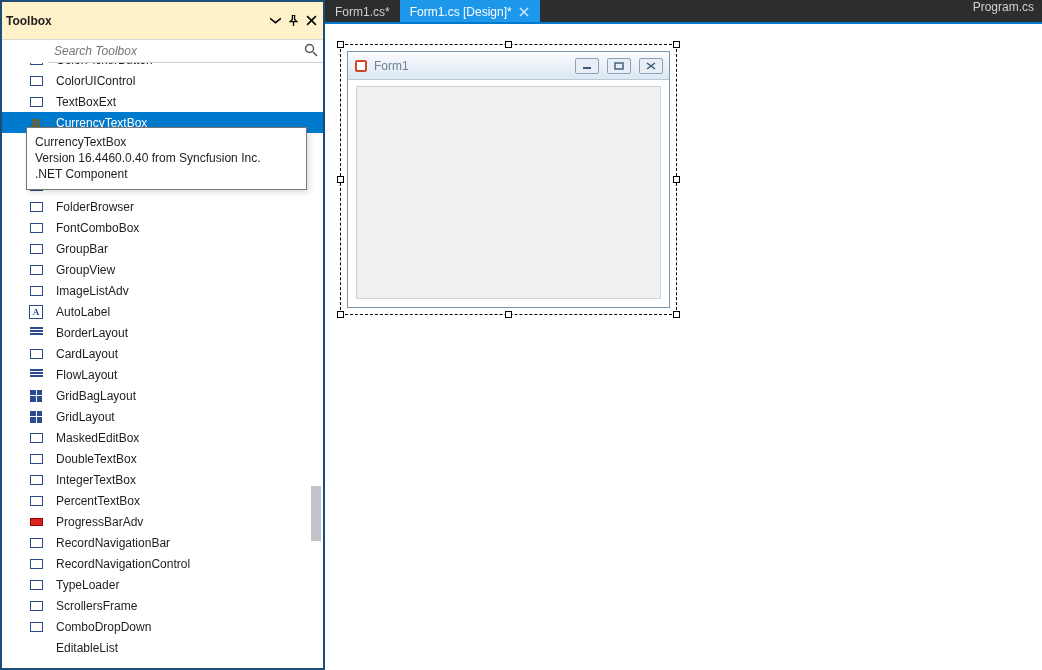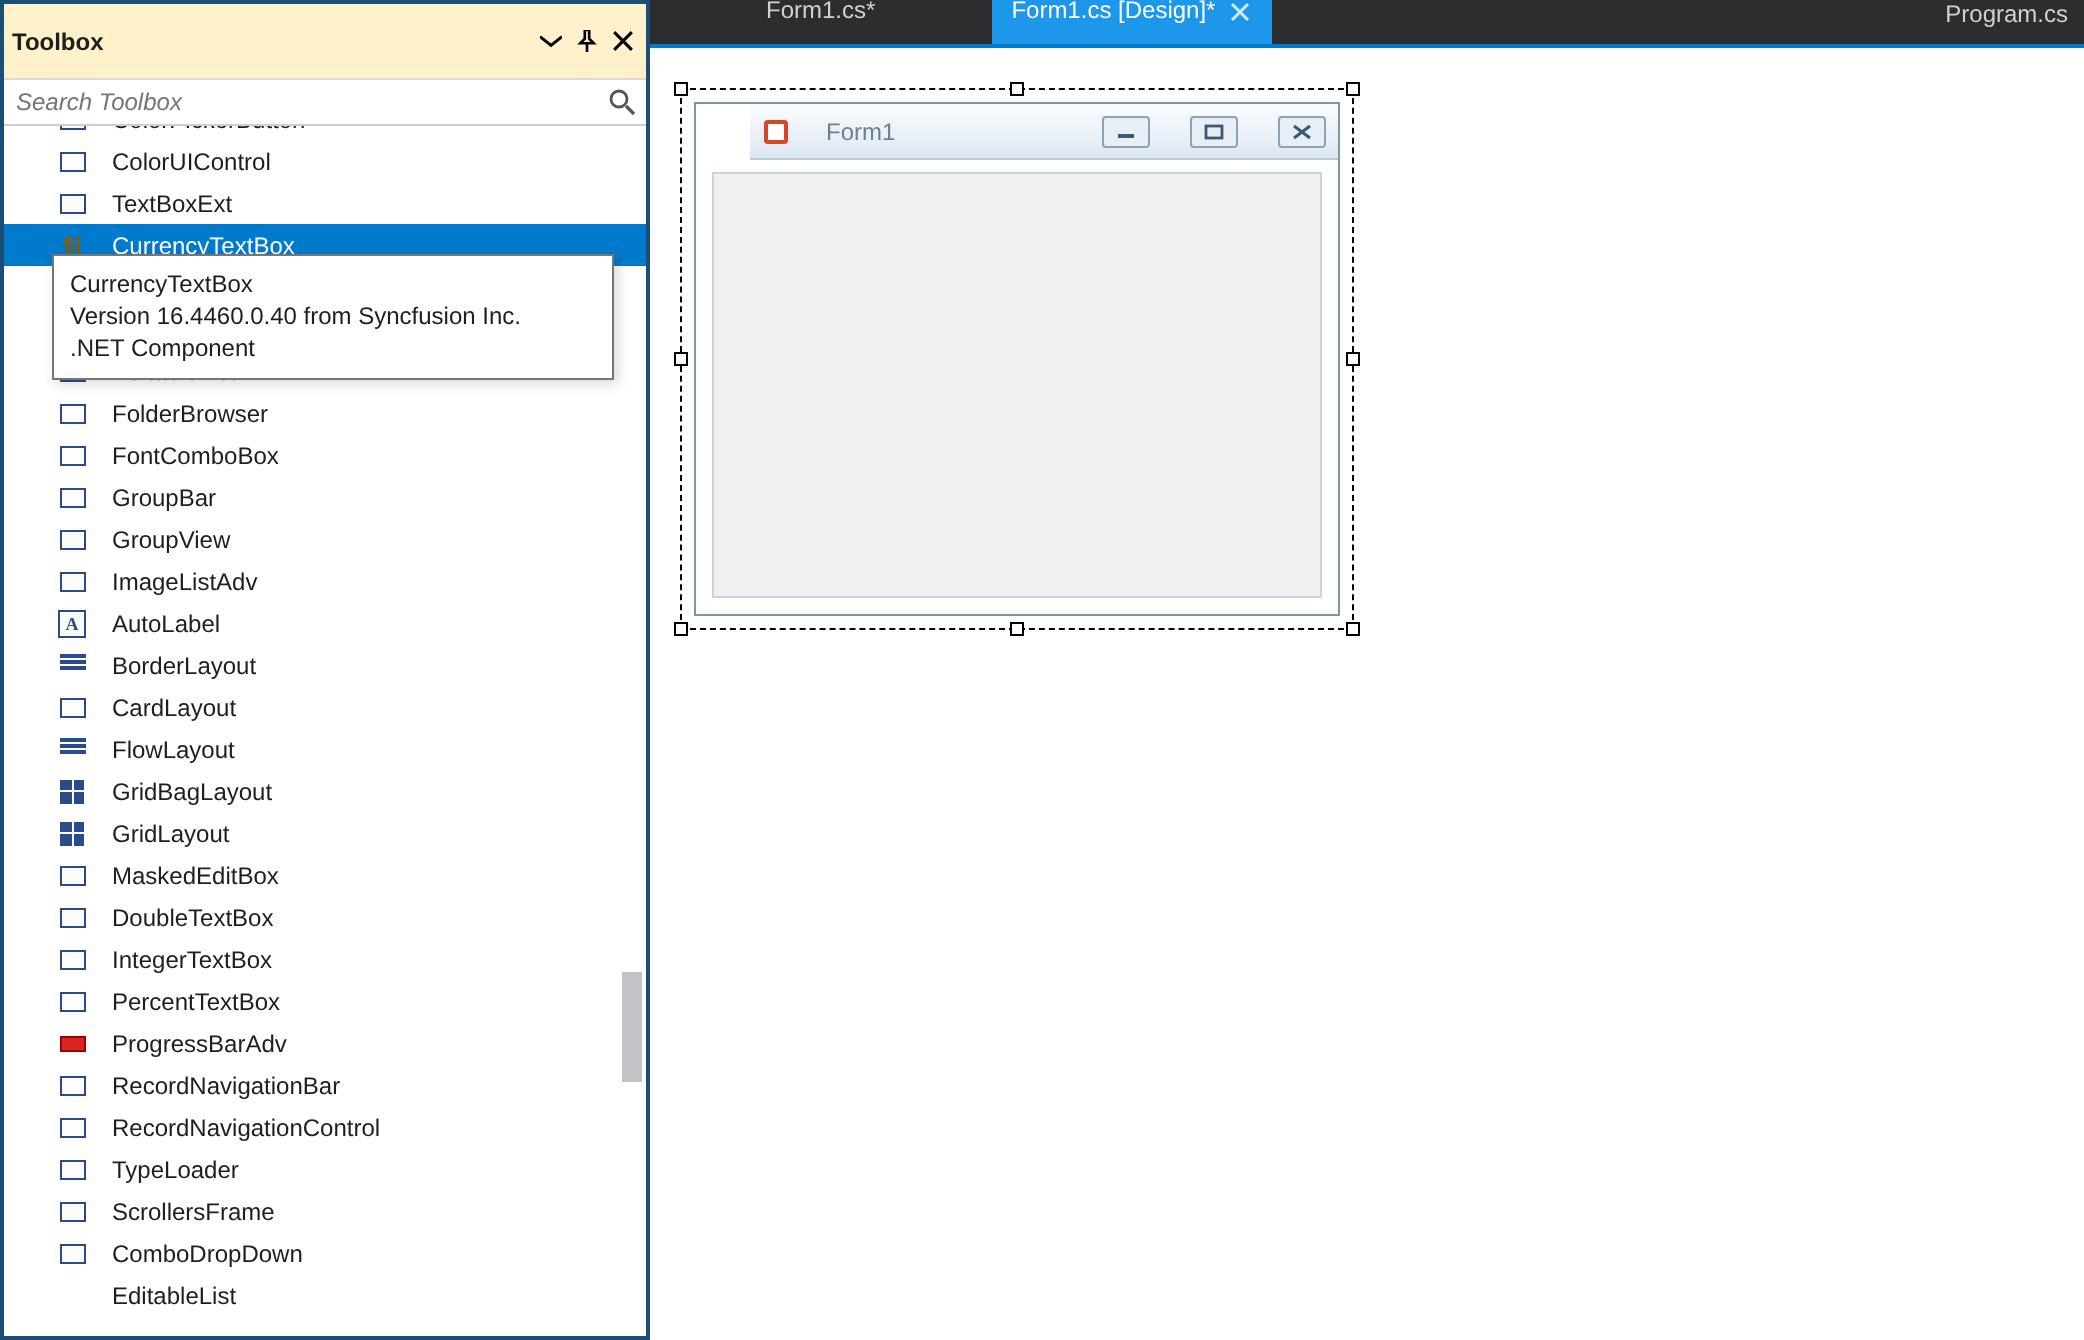--- a/index.html
+++ b/index.html
@@ -5,59 +5,59 @@
 * { margin: 0; padding: 0; box-sizing: border-box; font-family: "Segoe UI", Tahoma, sans-serif; font-size: 12px; }
 body { width: 1042px; height: 670px; background: #2d2d30; display: flex; overflow: hidden; }
 
 
 .toolbox-panel { width: 325px; height: 100%; background: #fff; border: 2px solid #1c4d76; display: flex; flex-direction: column; position: relative; }
 .toolbox-header { background: #fff2ca; height: 38px; display: flex; align-items: center; padding: 0 4px; border-bottom: 1px solid #d9d9d9; }
 .toolbox-title { flex: 1; font-size: 12px; color: #1e1e1e; font-weight: bold; }
 .toolbox-hdr-btn { width: 16px; height: 16px; display: flex; align-items: center; justify-content: center; color: #555; cursor: pointer; margin-left: 2px; }
 .toolbox-hdr-btn svg { width: 11px; height: 11px; }
 
-.search-row { display: flex; align-items: center; padding: 2px 4px; border-bottom: 1px solid #cccedb; background: #fff; }
+.search-row { display: flex; padding: 2px 4px; border-bottom: 1px solid #cccedb; background: #fff; margin-left: 46px; }
 .search-input { flex: 1; border: none; outline: none; font-style: italic; color: #6d6d6d; padding: 2px; }
 .search-icon { width: 16px; height: 16px; display: flex; align-items: center; justify-content: center; color: #555; }
 
 .toolbox-list { flex: 1; overflow: hidden; position: relative; }
 .toolbox-item { height: 21px; display: flex; align-items: center; padding-left: 26px; cursor: pointer; color: #1e1e1e; }
 .toolbox-item.selected { background: #007acc; color: #fff; }
 .tb-icon { width: 16px; height: 16px; margin-right: 12px; display: flex; align-items: center; justify-content: center; flex-shrink: 0; }
 .tb-label { white-space: nowrap; }
 
 .tooltip-box { position: absolute; left: 24px; top: 125px; width: 281px; background: #fff; border: 1px solid #767676; padding: 6px 8px; color: #1e1e1e; z-index: 50; line-height: 1.35; box-shadow: 2px 2px 6px rgba(0,0,0,0.15);}
 .tooltip-title { font-size: 12px; }
 .tooltip-sub { font-size: 12px; }
 .tooltip-desc { font-size: 12px; margin-top: 10px; }
 
 .scrollbar-stub { position: absolute; right: 2px; top: 423px; width: 10px; height: 55px; background: #c2c3c9; border-radius: 0; }
 
 
 .editor-area { flex: 1; display: flex; flex-direction: column; background: #2d2d30; }
 .tabstrip { height: 22px; display: flex; align-items: stretch; background: #2d2d30; }
-.tab { display: flex; align-items: flex-end; padding: 12px 10px; color: #d0d0d0; cursor: pointer; gap: 6px; font-size: 12px; background: #2d2d30; margin-left: 48px; }
+.tab { display: flex; align-items: center; padding: 12px 10px; color: #d0d0d0; cursor: pointer; gap: 6px; font-size: 12px; background: #2d2d30; }
 .tab.active { background: #1c97ea; color: #fff; }
 .tab-close { width: 12px; height: 12px; display: flex; align-items: center; justify-content: center; opacity: .8; }
 .tabstrip-spacer { flex: 1; }
 .tab-right { display: flex; align-items: center; gap: 8px; padding: 0 8px; color: #d0d0d0; flex-direction: column; }
 .tab-right .mini { width:12px; height:12px; display:flex; align-items:center; justify-content:center; }
 
 .canvas { flex: 1; background: #ffffff; border-top: 2px solid #007acc; position: relative; }
 
 
 .selection-outline { position: absolute; left: 15px; top: 20px; width: 337px; height: 271px; border: 1px dashed #000; }
 .handle { width: 7px; height: 7px; background: #fff; border: 1px solid #000; position: absolute; }
 .h-nw { left: -4px; top: -4px; } .h-ne { right: -4px; top: -4px; }
 .h-sw { left: -4px; bottom: -4px; } .h-se { right: -4px; bottom: -4px; }
 .h-n { left: 50%; top: -4px; margin-left:-4px; } .h-s { left:50%; bottom:-4px; margin-left:-4px; }
 .h-w { left:-4px; top:50%; margin-top:-4px; } .h-e { right:-4px; top:50%; margin-top:-4px; }
 
 .winform { position: absolute; left: 6px; top: 6px; right: 6px; bottom: 6px; border: 1px solid #7d95ab; background: #fff; }
-.winform-titlebar { height: 28px; background: linear-gradient(#fafcfe, #dde7f2); border-bottom: 1px solid #b9c9d8; display: flex; align-items: center; padding: 0 6px; gap: 18px; margin-left: 27px; }
+.winform-titlebar { height: 28px; background: linear-gradient(#fafcfe, #dde7f2); border-bottom: 1px solid #b9c9d8; display: flex; align-items: center; padding: 0 6px; gap: 6px; }
 .winform-appicon { width:14px; height:14px; }
 .winform-title { flex: 1; color: #6d8196; font-size: 12px; }
 .winform-btn { width: 24px; height: 16px; background:#e8eef6; border:1px solid #8ba2b8; border-radius:2px; display:flex; align-items:center; justify-content:center; margin-left:2px; }
 .winform-body { position:absolute; left:8px; right:8px; top:34px; bottom:8px; background:#f0f0f0; border:1px solid #c8d4df; }
 
 
 .ico-rect { width:13px; height:10px; border:1px solid #2a4b8d; background:#fff; }
 .ico-rect.red { background:#d22; border-color:#900; height:8px;}
 .ico-bars { width:13px; height:11px; display:flex; flex-direction:column; gap:1px; }
 .ico-bars span { height:2px; background:#2a4b8d; }

